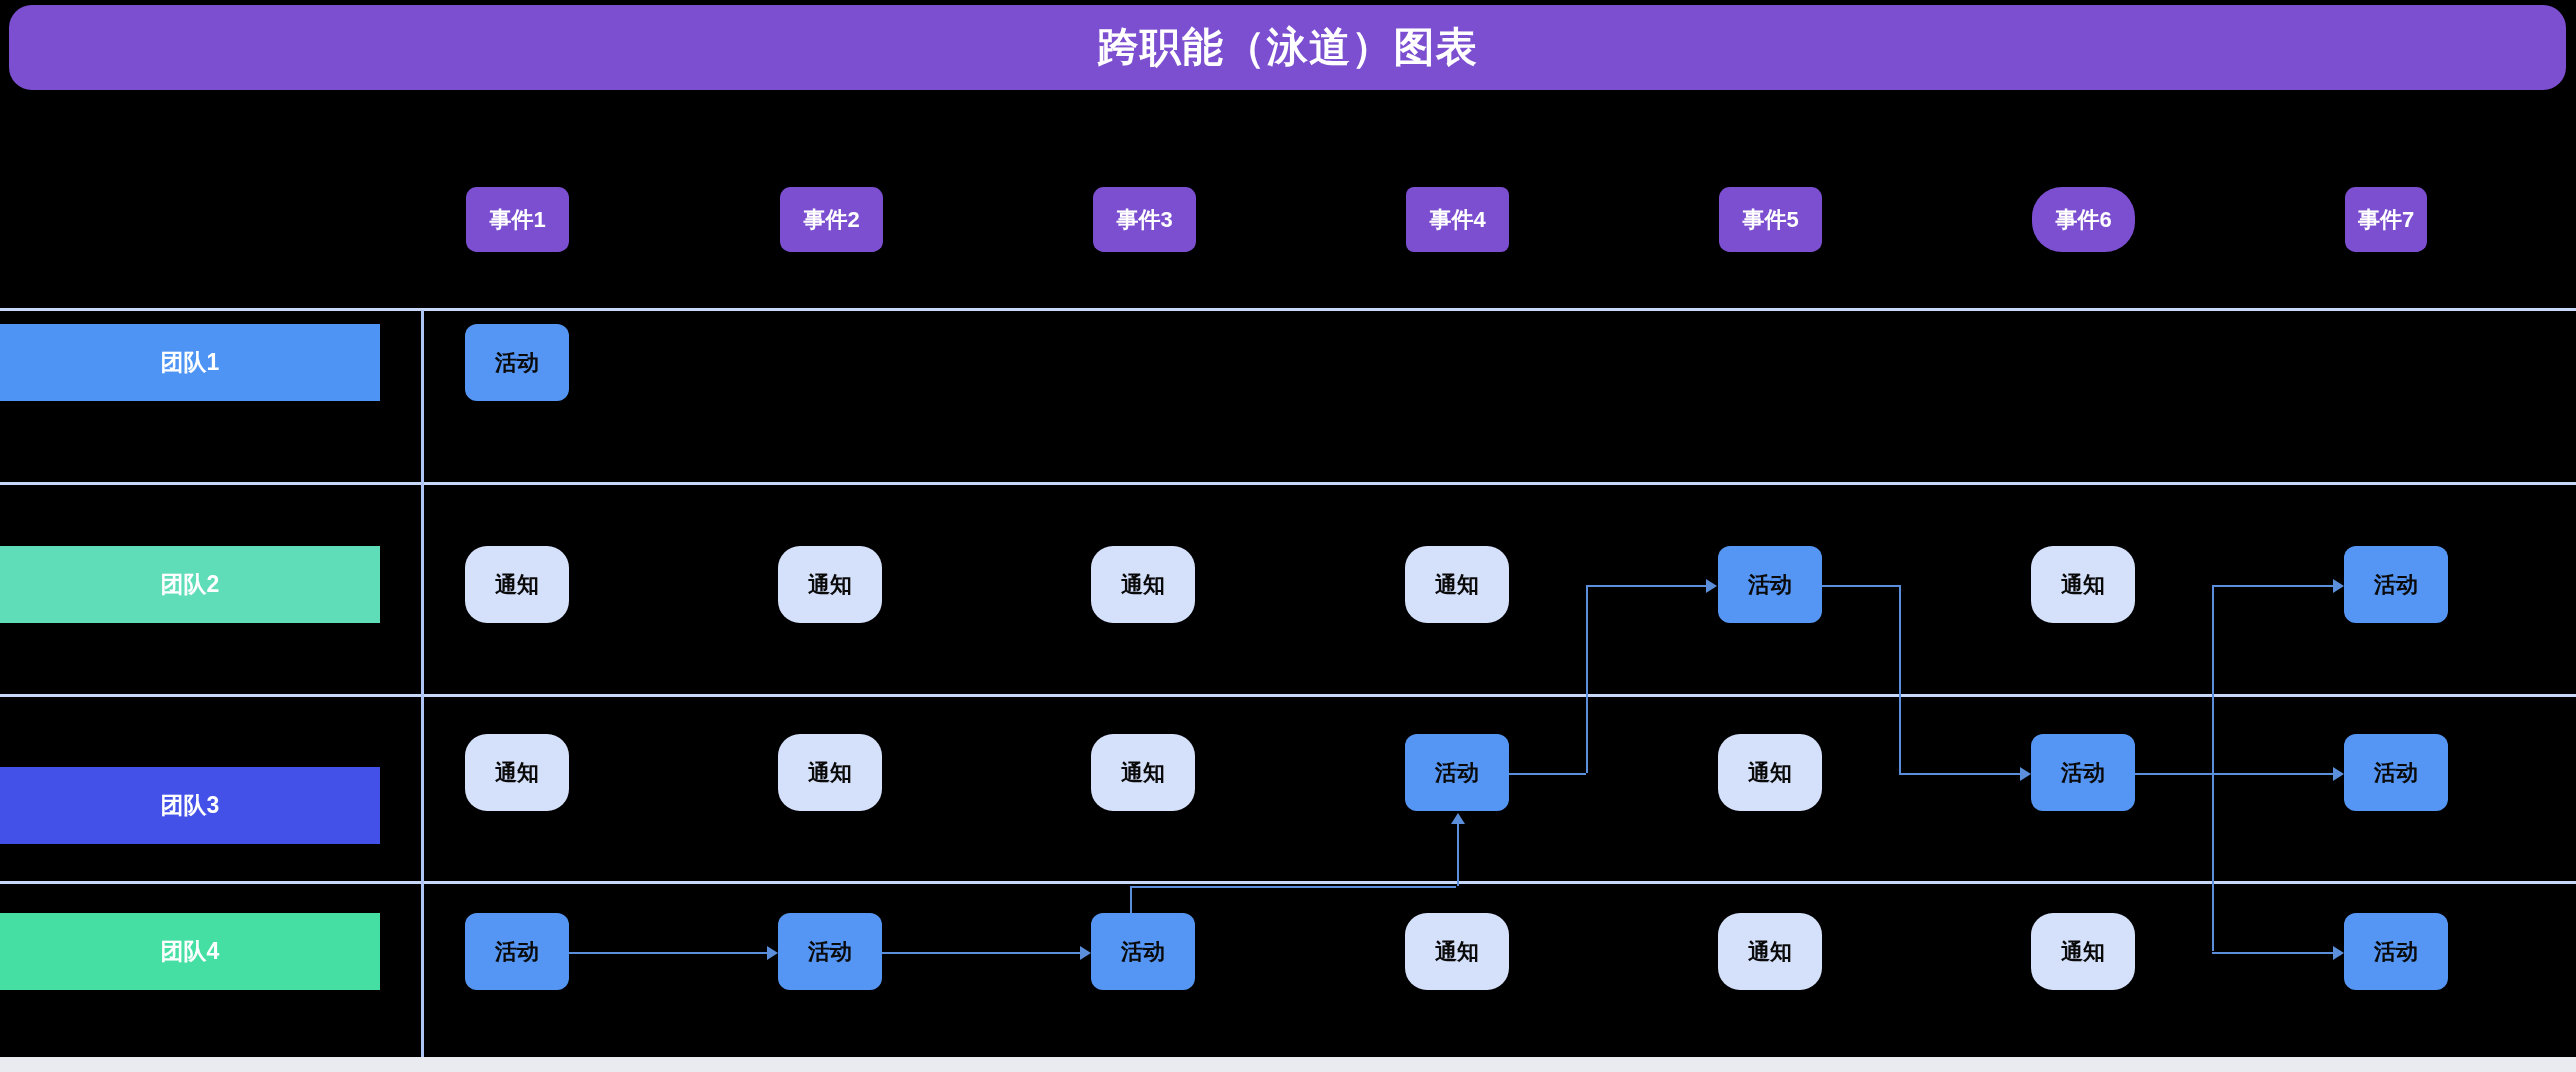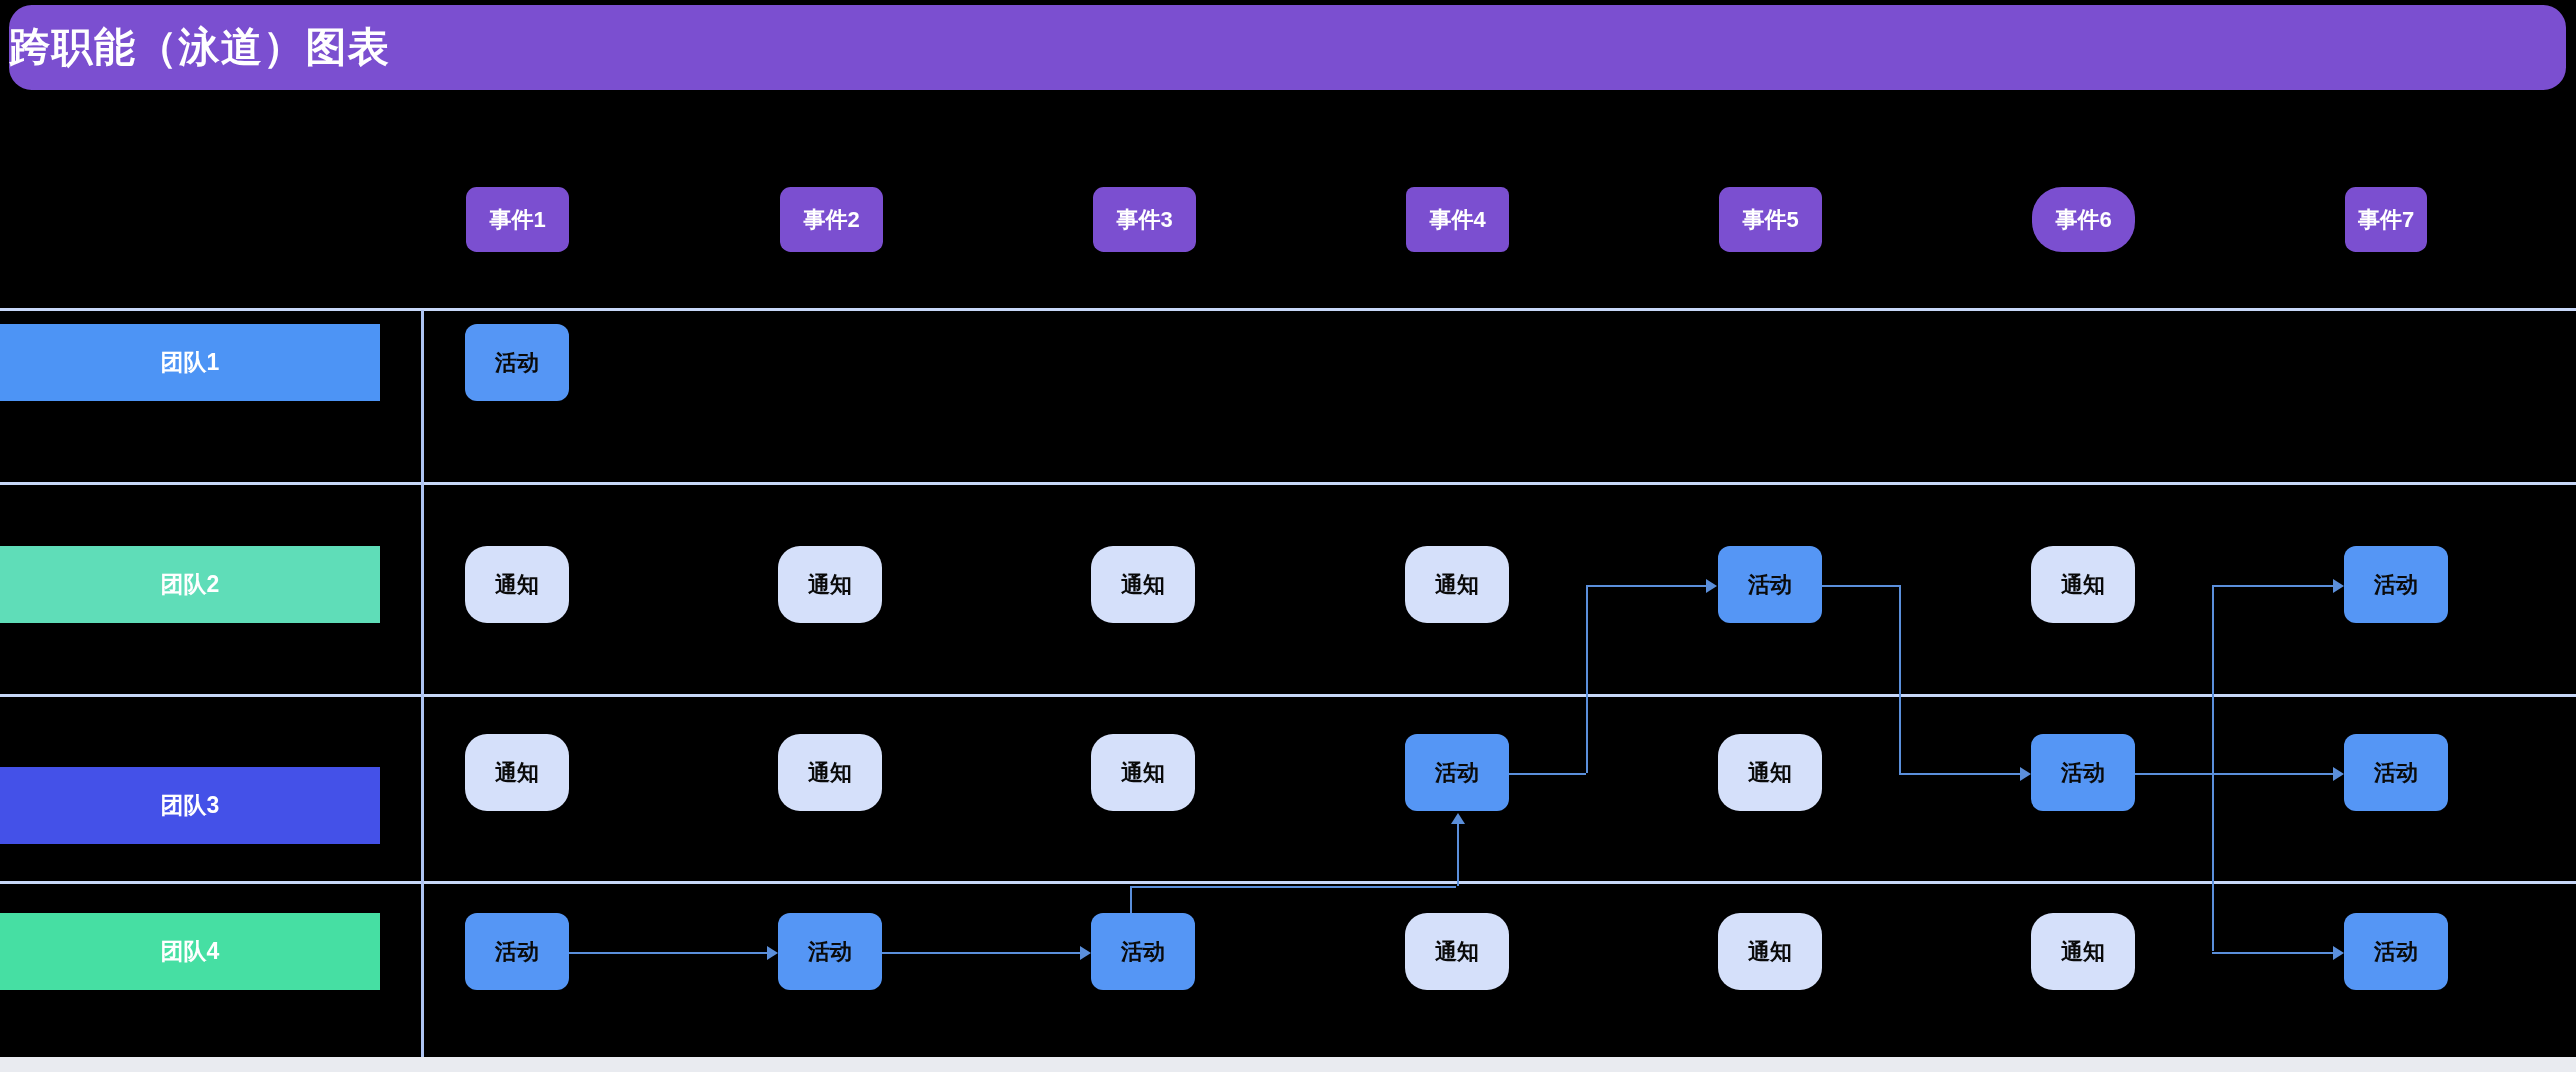--- a/index.html
+++ b/index.html
@@ -22,21 +22,21 @@
   .title-bar {
     position: absolute;
     left: 9.3px;
     top: 5.3px;
     width: 2557px;
     height: 85px;
     background: #7B4FD0;
     border-radius: 22.7px;
     display: flex;
     align-items: center;
-    justify-content: flex-start;
+    justify-content: center;
   }
   .title-text {
     color: #FFFFFF;
     font-size: 41px;
     font-weight: bold;
     letter-spacing: 1.3px;
     white-space: nowrap;
   }
 
   

